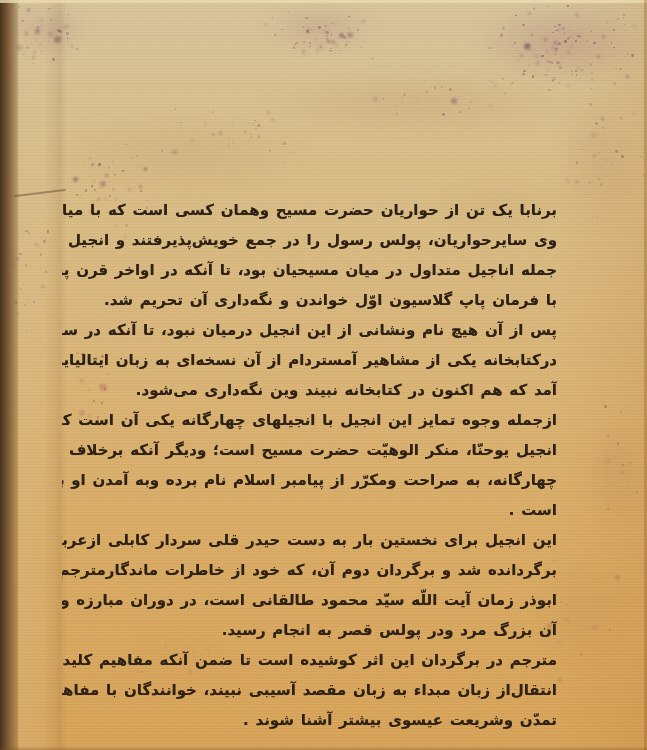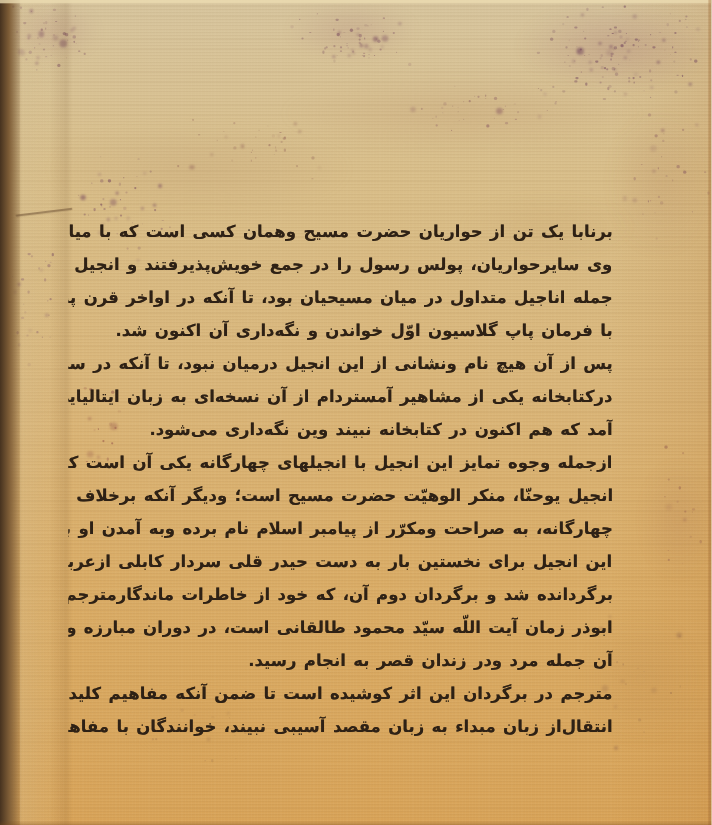--- a/index.html
+++ b/index.html
@@ -552,36 +552,38 @@
   <div class="spine-crease"></div>
   <div class="crease-line"></div>
   <div class="edge-top"></div>
   <div class="edge-right"></div>
   <div class="edge-bottom"></div>
   <div class="text-block" id="text-block">
       <div class="para">
         <div class="line">برنابا یک تن از حواریان حضرت مسیح وهمان کسی است که با میانجی‌گری</div>
         <div class="line">وی سایرحواریان، پولس رسول را در جمع خویش‌پذیرفتند و انجیل برنابا از</div>
         <div class="line">جمله اناجیل متداول در میان مسیحیان بود، تا آنکه در اواخر قرن پنجم میلادی</div>
-        <div class="line">با فرمان پاپ گلاسیون اوّل خواندن و نگه‌داری آن اکنون شد.</div>
+        <div class="line">با فرمان پاپ گلاسیون اوّل خواندن و نگه‌داری آن تحریم شد.</div>
       </div>
       <div class="para">
         <div class="line">پس از آن هیچ نام ونشانی از این انجیل درمیان نبود، تا آنکه در سال۱۷۰۹میلادی</div>
         <div class="line">درکتابخانه یکی از مشاهیر آمستردام از آن نسخه‌ای به زبان ایتالیایی به دست</div>
         <div class="line">آمد که هم اکنون در کتابخانه نبیند وین نگه‌داری می‌شود.</div>
       </div>
       <div class="para">
         <div class="line">ازجمله وجوه تمایز این انجیل با انجیلهای چهارگانه یکی آن است که برخلاف</div>
         <div class="line">انجیل یوحنّا، منکر الوهیّت حضرت مسیح است؛ ودیگر آنکه برخلاف اناجیل</div>
         <div class="line">چهارگانه، به صراحت ومکرّر از پیامبر اسلام نام برده وبه آمدن او بشارت داده</div>
+        <div class="line">است .</div>
       </div>
       <div class="para">
         <div class="line">این انجیل برای نخستین بار به دست حیدر قلی سردار کابلی ازعربی به فارسی</div>
         <div class="line">برگردانده شد و برگردان دوم آن، که خود از خاطرات ماندگارمترجم محترم با</div>
         <div class="line">ابوذر زمان آیت اللّه سیّد محمود طالقانی است، در دوران مبارزه وحبس با پیشنهاد</div>
-        <div class="line">آن جمله مرد ودر زندان قصر به انجام رسید.</div>
+        <div class="line">آن بزرگ مرد ودر پولس قصر به انجام رسید.</div>
       </div>
       <div class="para">
         <div class="line">مترجم در برگردان این اثر کوشیده است تا ضمن آنکه مفاهیم کلیدی آن در</div>
         <div class="line">انتقال‌از زبان مبداء به زبان مقصد آسیبی نبیند، خوانندگان با مفاهیم دینی در</div>
+        <div class="line">تمدّن وشریعت عیسوی بیشتر آشنا شوند .</div>
       </div>
     </div>
 </div>
 
 </body></html>

